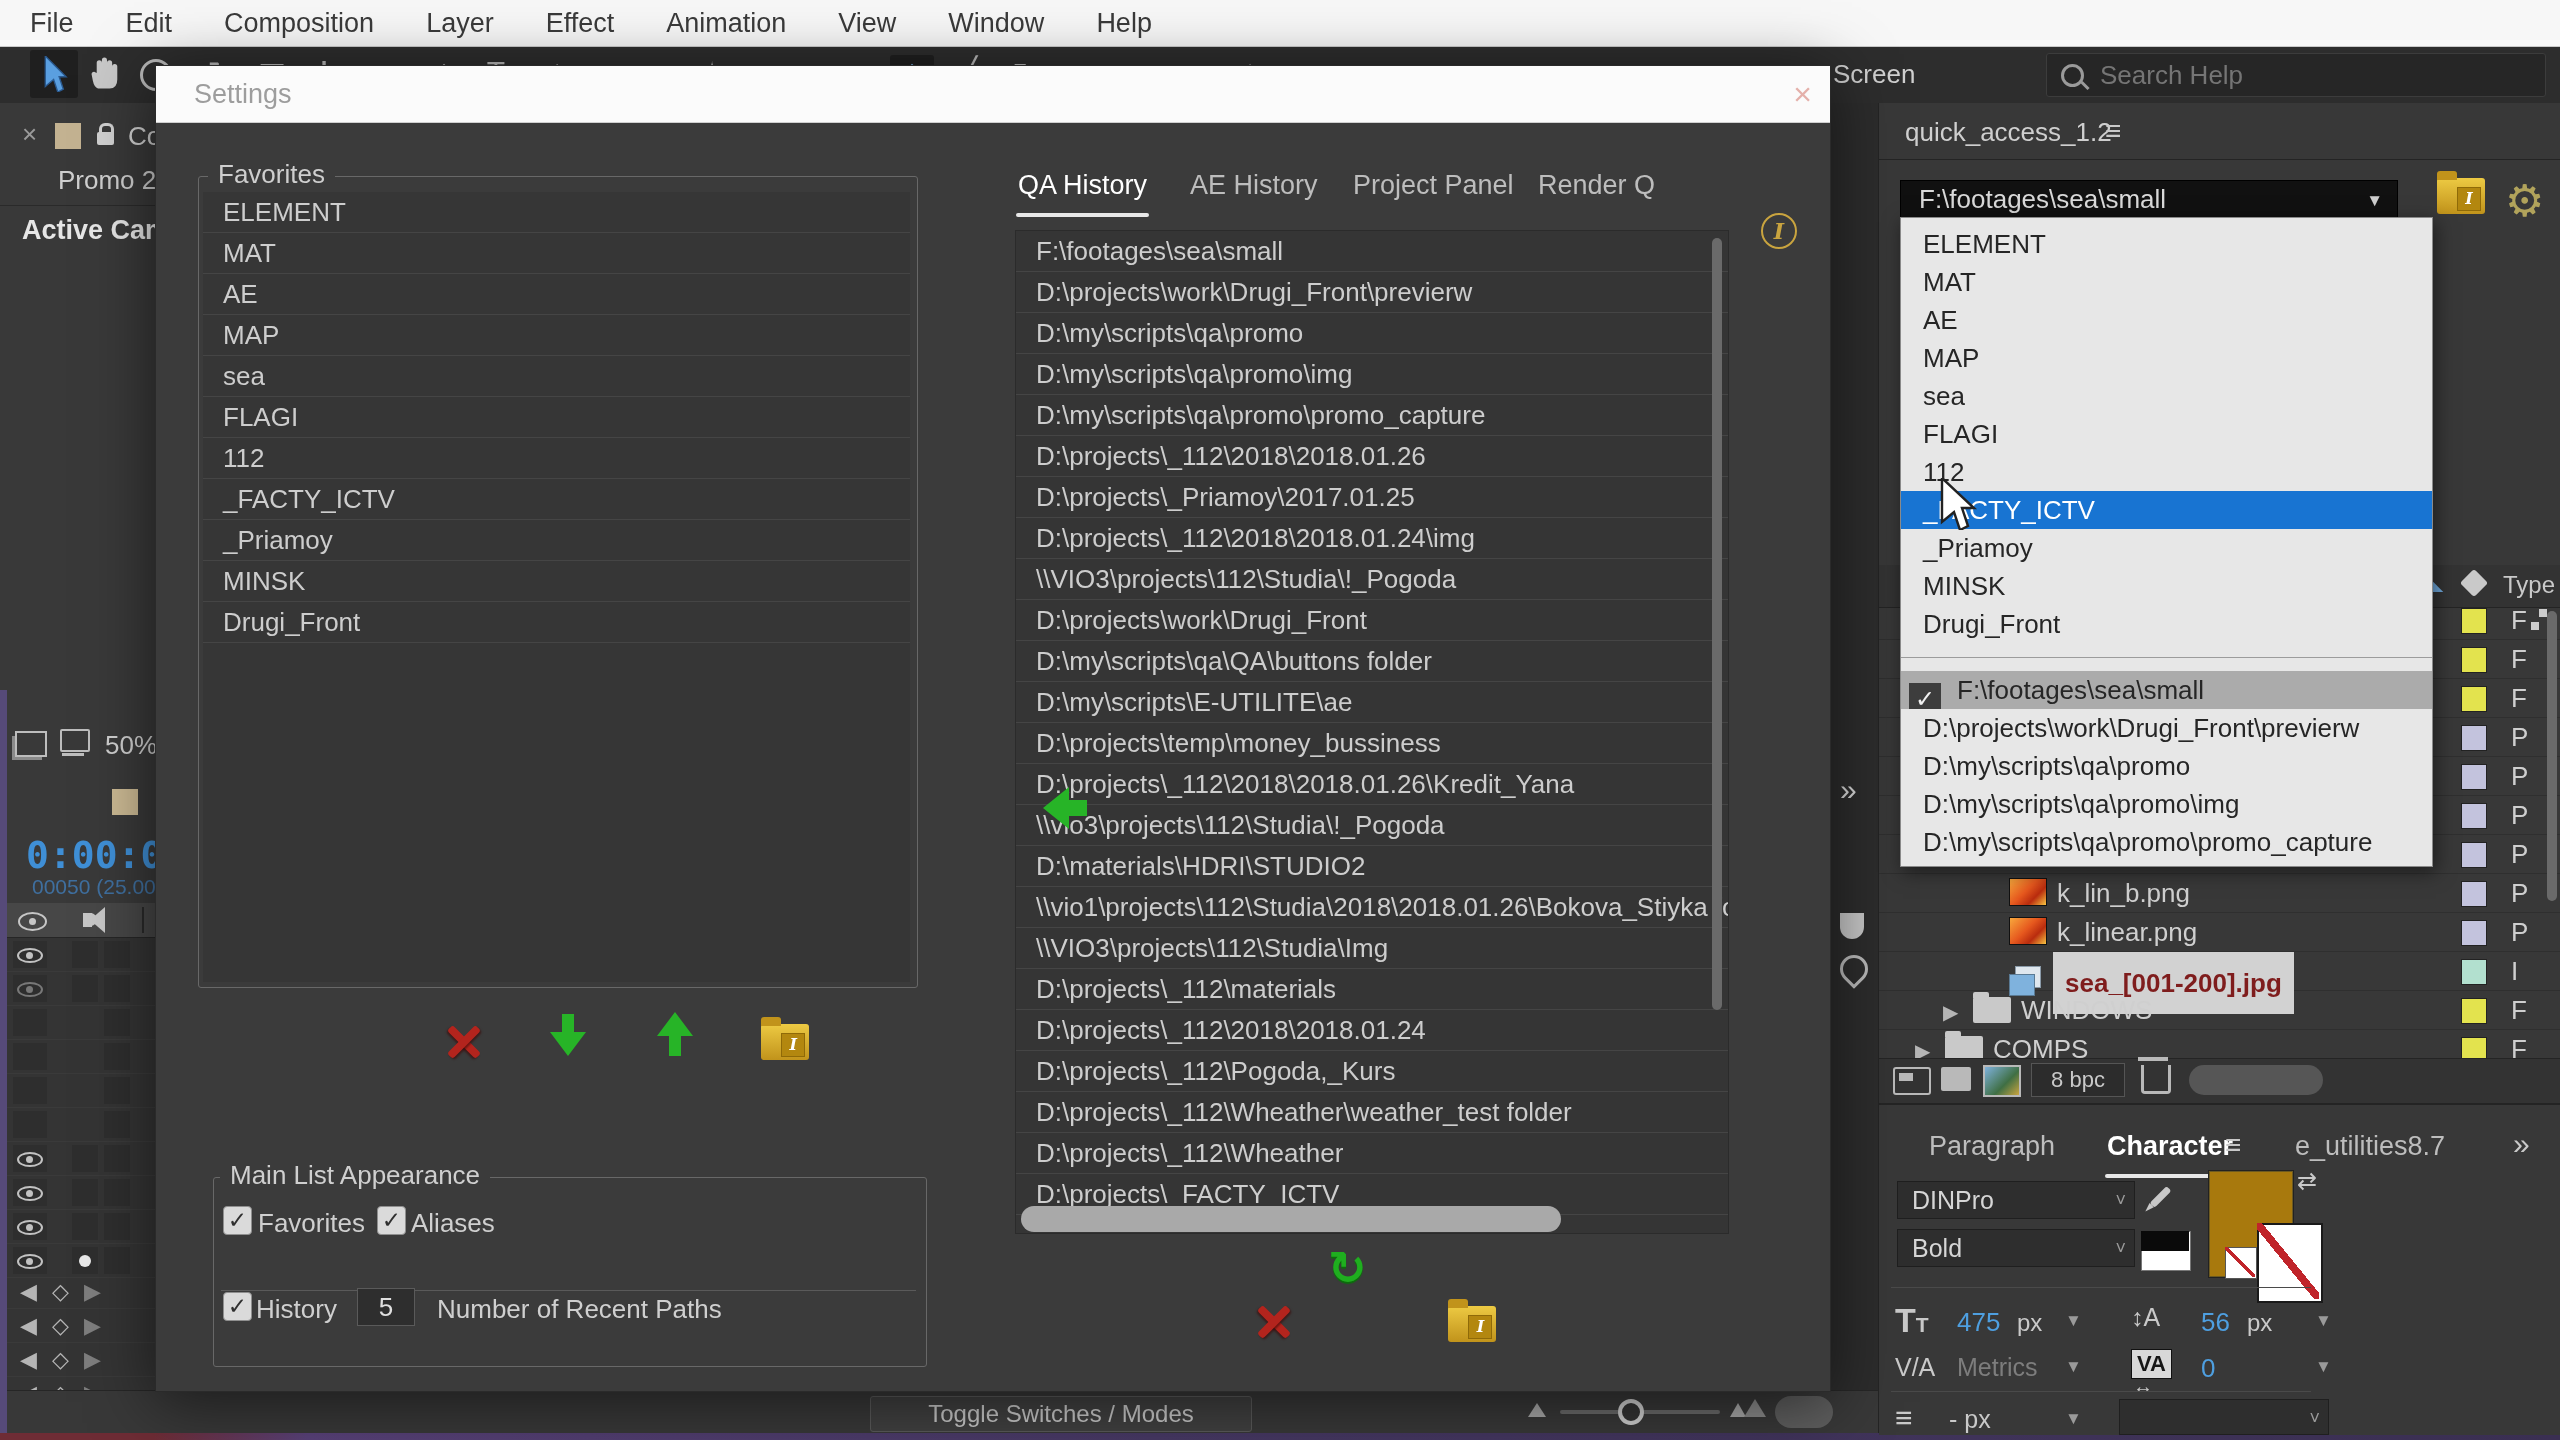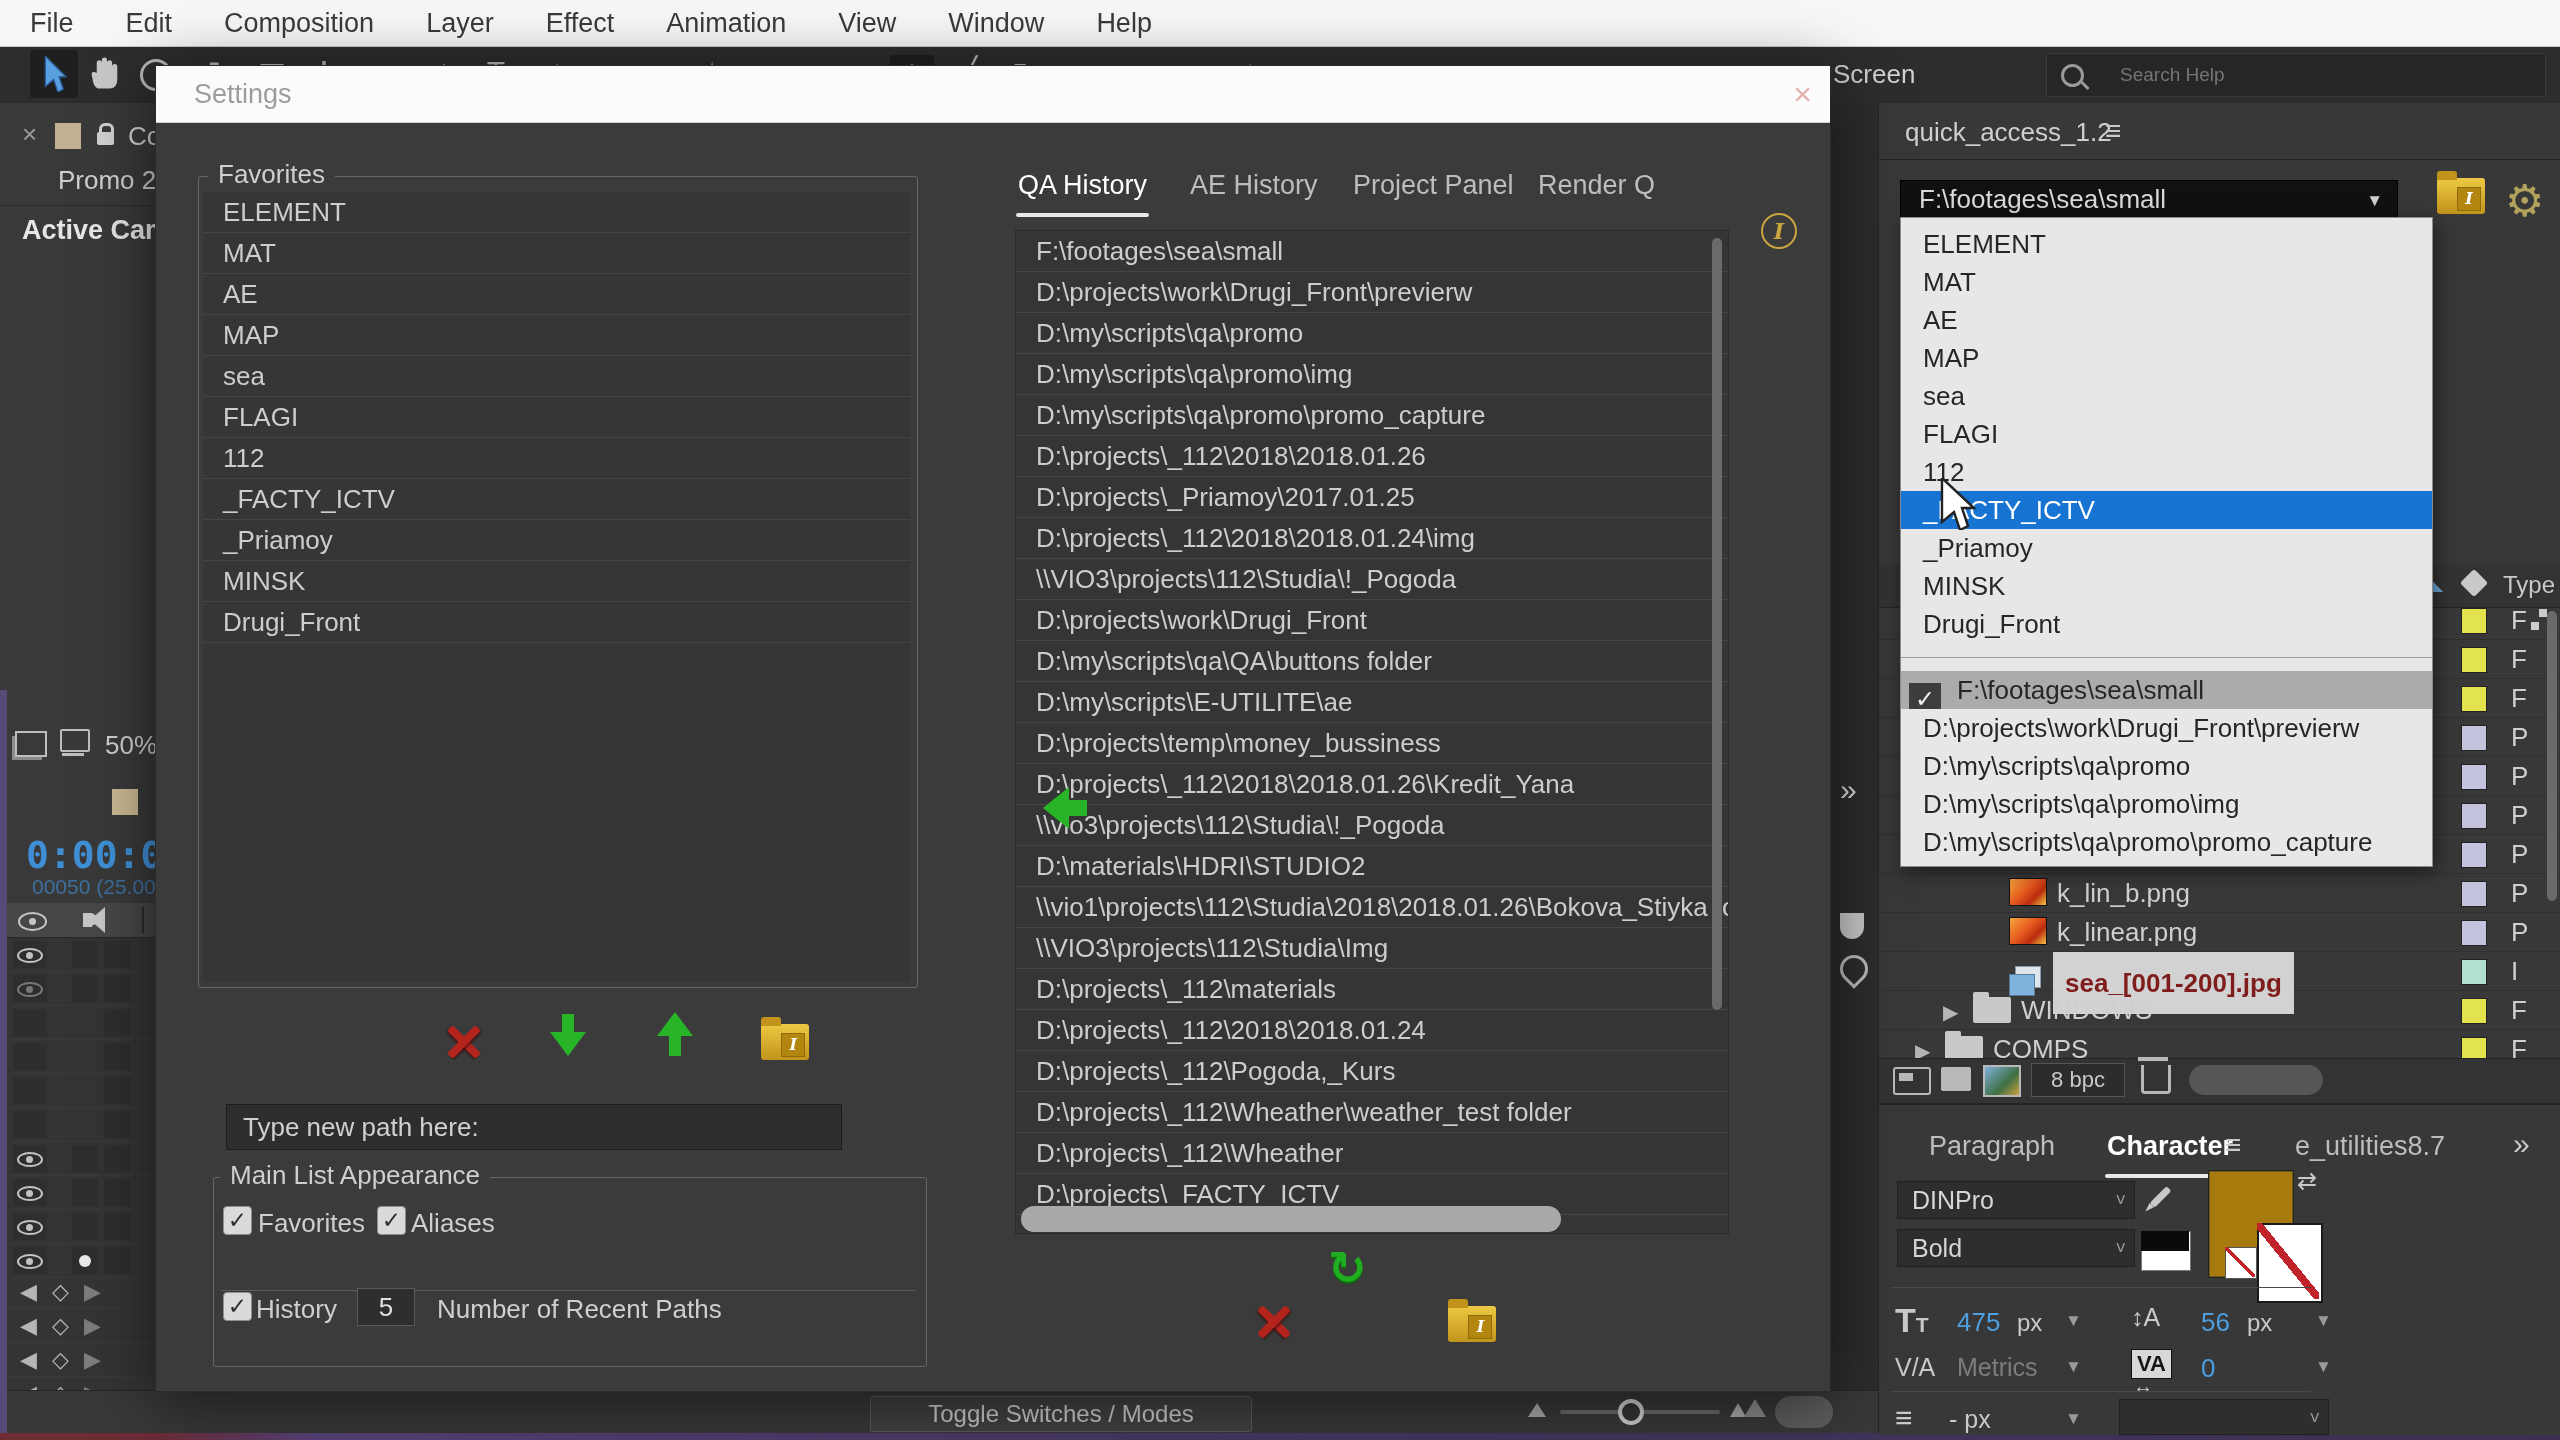--- a/index.html
+++ b/index.html
@@ -11,22 +11,22 @@
   
   #menubar{left:0;top:0;width:2560px;height:47px;background:#f7f7f7;border-bottom:1px solid #c9c9c9;
            display:flex;align-items:center;padding-left:30px;gap:52px;box-sizing:border-box;}
   #menubar span{color:#3a3a3a;font-size:27px;}
   
   #toolbar{left:0;top:47px;width:2560px;height:56px;background:#2d2d2d;border-bottom:1px solid #202020;}
   .toolico{position:absolute;top:8px;color:#b9b9b9;font-size:30px;width:40px;text-align:center;}
   .tool-active{background:#1f1f1f;border-radius:3px;}
   .searchbox{position:absolute;left:2046px;top:6px;width:500px;height:44px;background:#262626;
              border:1px solid #3c3c3c;border-radius:3px;display:flex;align-items:center;gap:14px;padding-left:14px;box-sizing:border-box;}
-  .searchbox input{background:transparent;border:none;outline:none;color:#bdbdbd;font-size:19px;width:380px;
-                   font-family:"Liberation Sans",sans-serif;margin-left:20px;}
+  .searchbox input{background:transparent;border:none;outline:none;color:#bdbdbd;font-size:26px;width:380px;
+                   font-family:"Liberation Sans",sans-serif;}
   .mag{width:17px;height:17px;border:3px solid #9a9a9a;border-radius:50%;position:relative;flex:none;}
   .mag::after{content:"";position:absolute;width:10px;height:3px;background:#9a9a9a;transform:rotate(45deg);right:-9px;bottom:-3px;}
   
   .eye{width:25px;height:15px;border:2px solid #c6c6c6;border-radius:50%;position:relative;display:inline-block;}
   .eye::after{content:"";position:absolute;left:50%;top:50%;width:7px;height:7px;margin:-3.5px;background:#c6c6c6;border-radius:50%;}
   .lock{width:17px;height:13px;background:#d0d0d0;border-radius:2px;position:relative;display:inline-block;}
   .lock::before{content:"";position:absolute;left:2px;top:-9px;width:9px;height:8px;border:3px solid #d0d0d0;border-bottom:none;border-radius:6px 6px 0 0;}
   .spk{position:relative;width:9px;height:14px;background:#c6c6c6;display:inline-block;margin-top:4px;}
   .spk::before{content:"";position:absolute;left:7px;top:-6px;border:13px solid transparent;border-right:15px solid #c6c6c6;border-left:none;}
   .dot{width:13px;height:13px;border-radius:50%;background:#c6c6c6;display:inline-block;}
@@ -588,21 +588,20 @@
         <div class="lrow">Drugi_Front</div>
       </div>
 
     
     <span class="abs xicon" style="left:290px;top:952px;width:38px;height:38px;"></span>
     <span class="abs garr g-down" style="left:352px;top:948px;"><i class="stem"></i><i class="tri"></i></span>
     <span class="abs garr g-up" style="left:418px;top:948px;"><i class="stem"></i><i class="tri"></i></span>
     <span class="abs folder" style="left:482px;top:950px;"><span class="fi">I</span></span>
 
     
-    <input class="pathinput" style="left: 70px; top: 1038px; width: 616px; height: 46px;" value="Type new path here:">
     <span class="abs plus" style="left:700px;top:1044px;"></span>
 
     
     <div class="fieldset" style="left:57px;top:1111px;width:712px;height:188px;"></div>
     <span class="legend" style="left:64px;top:1094px;">Main List Appearance</span>
     <span class="abs cb" style="left:67px;top:1140px;">✓</span>
     <span class="abs txt" style="left:102px;top:1142px;">Favorites</span>
     <span class="abs cb" style="left:221px;top:1140px;">✓</span>
     <span class="abs txt" style="left:255px;top:1142px;">Aliases</span>
     <div class="abs" style="left:65px;top:1224px;width:695px;border-top:1px solid #5a5a5a;"></div>

